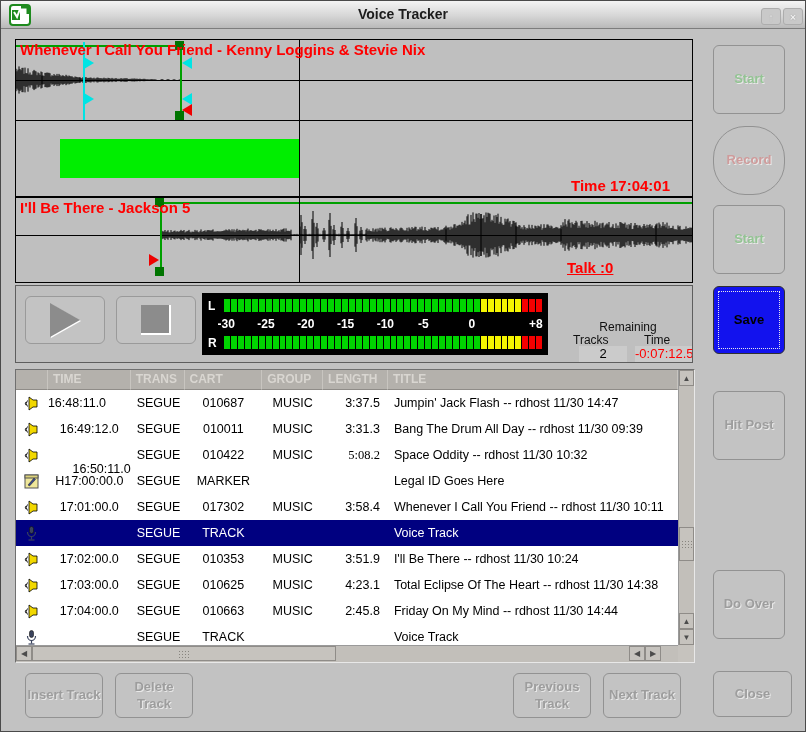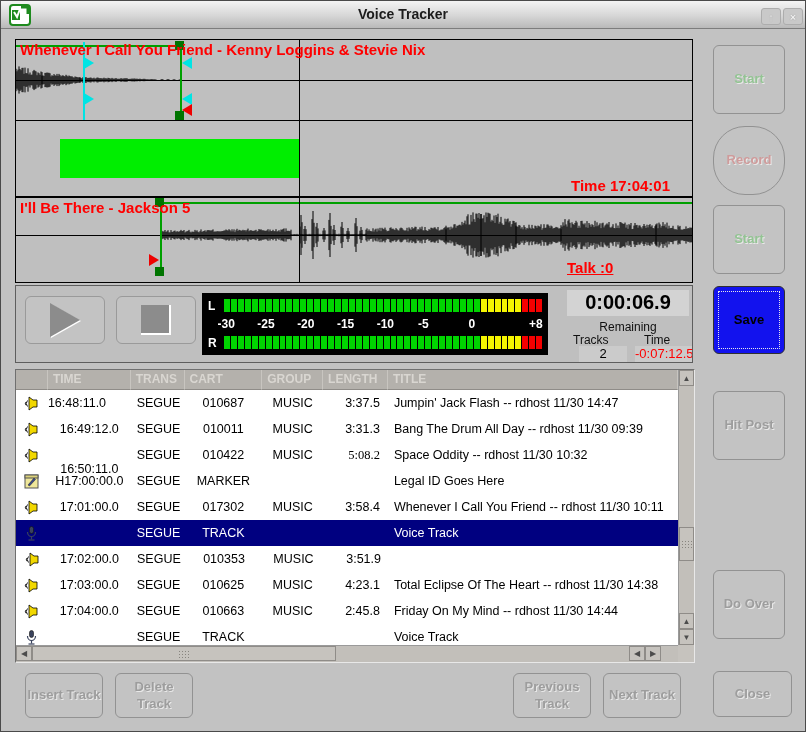--- a/index.html
+++ b/index.html
@@ -255,21 +255,20 @@
           <span style="background: rgb(246, 246, 0);"></span>
           <span style="background: rgb(246, 246, 0);"></span>
           <span style="background: rgb(246, 246, 0);"></span>
           <span style="background: rgb(246, 246, 0);"></span>
           <span style="background: rgb(244, 0, 0);"></span>
           <span style="background: rgb(244, 0, 0);"></span>
           <span style="background: rgb(244, 0, 0);"></span>
         </span>
     </div>
   </div>
-  <div class="elapsed">0:00:06.9</div>
   <div class="remlab">Remaining</div>
   <div class="subsm" style="left:557px;">Tracks</div>
   <div class="subsm" style="left:628px;">Time</div>
   <div class="valbox" style="left:563px;width:48px;color:#000;">2</div>
   <div class="valbox" style="left:619px;width:57px;color:#ff0000;text-align:left;">-0:07:12.5</div>
 </div>
 
 <div class="playlist">
   <div class="phead" id="phead">
       <div class="hcell" style="width: 32px;"></div>
@@ -309,21 +308,21 @@
         <div class="pcell" style="width: 65px; text-align: right; padding-right: 8px;">3:31.3</div>
         <div class="pcell" style="width: 291px; text-align: left; padding-left: 6px;">Bang The Drum All Day -- rdhost 11/30 09:39</div>
       </div>
       <div class="prow">
         <div class="pcell icell" style="width: 32px;">
           <svg width="17" height="17" viewBox="0 0 17 17">
             <path d="M14,5 L10,5 L6,2 L6,15 L10,12 L14,12 Z" fill="#f2d800" stroke="#000" stroke-width="0.8"></path>
             <path d="M4.5,5.5 q-2.6,3 0,6 M3,7 q-1.3,1.6 0,3.2" fill="none" stroke="#000" stroke-width="0.9"></path>
           </svg>
         </div>
-        <div class="pcell" style="width: 83px; text-align: center; margin-top: 28px;">16:50:11.0</div>
+        <div class="pcell" style="width: 83px; text-align: right; margin-top: 28px;">16:50:11.0</div>
         <div class="pcell" style="width: 54px; text-align: left; padding-left: 6px;">SEGUE</div>
         <div class="pcell" style="width: 78px; text-align: center;">010422</div>
         <div class="pcell" style="width: 61px; text-align: center;">MUSIC</div>
         <div class="pcell" style="width: 65px; text-align: right; padding-right: 8px; font-family: Liberation Serif, serif;">5:08.2</div>
         <div class="pcell" style="width: 291px; text-align: left; padding-left: 6px;">Space Oddity -- rdhost 11/30 10:32</div>
       </div>
       <div class="prow">
         <div class="pcell icell" style="width: 32px;">
           <svg width="17" height="17" viewBox="0 0 17 17">
             <rect x="2" y="2" width="13" height="13" fill="#efe79a" stroke="#555"></rect>
@@ -373,20 +372,21 @@
           <svg width="17" height="17" viewBox="0 0 17 17">
             <path d="M14,5 L10,5 L6,2 L6,15 L10,12 L14,12 Z" fill="#f2d800" stroke="#000" stroke-width="0.8"></path>
             <path d="M4.5,5.5 q-2.6,3 0,6 M3,7 q-1.3,1.6 0,3.2" fill="none" stroke="#000" stroke-width="0.9"></path>
           </svg>
         </div>
         <div class="pcell" style="width: 83px; text-align: center;">17:02:00.0</div>
         <div class="pcell" style="width: 54px; text-align: left; padding-left: 6px;">SEGUE</div>
         <div class="pcell" style="width: 78px; text-align: center;">010353</div>
         <div class="pcell" style="width: 61px; text-align: center;">MUSIC</div>
         <div class="pcell" style="width: 65px; text-align: right; padding-right: 8px;">3:51.9</div>
+        <div class="pcell" style="width: 291px; text-align: left; padding-left: 6px;">I'll Be There -- rdhost 11/30 10:24</div>
       </div>
       <div class="prow">
         <div class="pcell icell" style="width: 32px;">
           <svg width="17" height="17" viewBox="0 0 17 17">
             <path d="M14,5 L10,5 L6,2 L6,15 L10,12 L14,12 Z" fill="#f2d800" stroke="#000" stroke-width="0.8"></path>
             <path d="M4.5,5.5 q-2.6,3 0,6 M3,7 q-1.3,1.6 0,3.2" fill="none" stroke="#000" stroke-width="0.9"></path>
           </svg>
         </div>
         <div class="pcell" style="width: 83px; text-align: center;">17:03:00.0</div>
         <div class="pcell" style="width: 54px; text-align: left; padding-left: 6px;">SEGUE</div>

